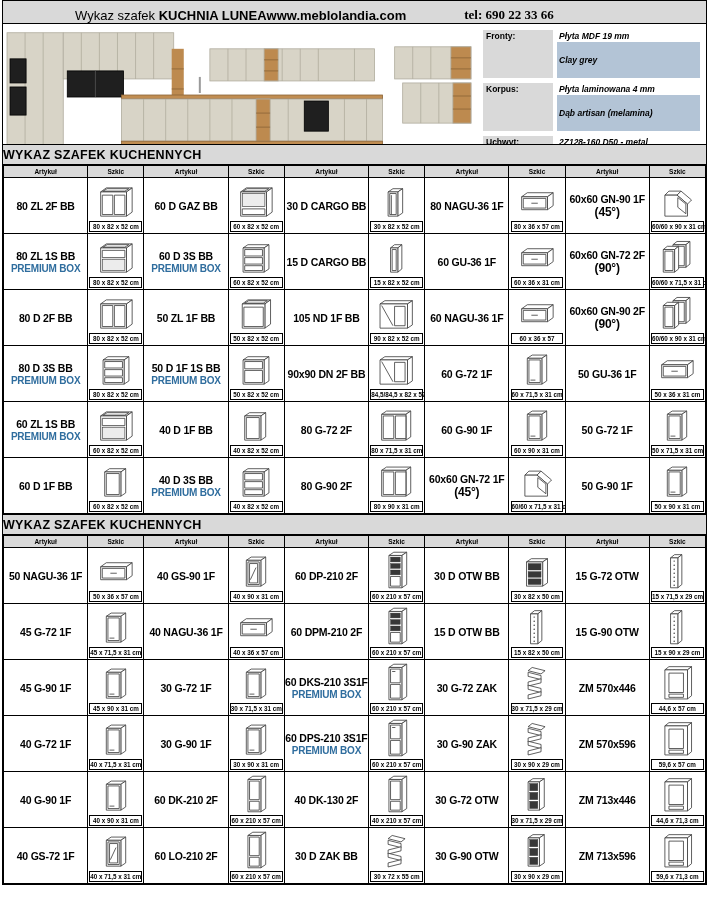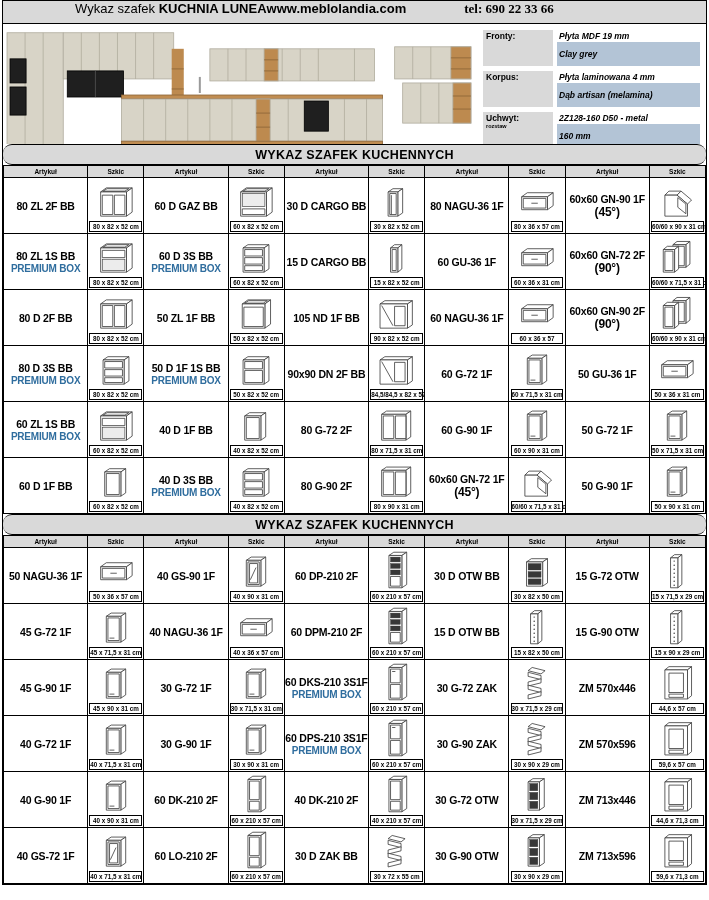--- a/index.html
+++ b/index.html
@@ -1,38 +1,38 @@
 <!DOCTYPE html>
 <html style="--premium: #2f6d9e; --highlight: #b3c4d6; --header-bg: #d9d9d9; --render-cabinet: #d8d4c7; --render-cabinet-line: #b0ac9e; --render-wood: #bd8a4f; --render-dark: #1f1f1f; --render-counter: #c08d52;"><head>
 <meta charset="utf-8">
 <style>
   html,body{margin:0;padding:0;background:#fff;font-family:"Liberation Sans",sans-serif;}
   body{width:709px;}
   .sheet{width:705px;margin:0 auto;border:1.5px solid #000;box-sizing:border-box;background:#fff;}
   
   .topbar{height:22px;border-bottom:1.5px solid #000;background:var(--header-bg,#d9d9d9);
-          display:flex;align-items:flex-start;font-size:13px;color:#000;}
+          display:flex;align-items:flex-end;font-size:13px;color:#000;}
   .topbar .t1{margin-left:72px;}
   .topbar .t1 b{font-weight:bold;}
   .topbar .t2{font-weight:bold;}
   .topbar .t3{margin-left:58px;font-weight:bold;font-family:Liberation Serif, serif;}
   
   .hero{display:flex;height:120px;overflow:hidden;}
   .render{width:476px;height:140px;flex:0 0 auto;}
   .specs{flex:1;padding:6px 6px 0 4px;font-size:8.5px;font-weight:bold;color:#000;}
   .spec-row{display:flex;margin-bottom:5px;}
   .spec-label{width:70px;background:var(--header-bg,#d9d9d9);padding:1px 3px;box-sizing:border-box;}
   .spec-label .sub{font-size:5.5px;display:block;}
   .spec-vals{flex:1;padding-left:4px;font-style:italic;}
   .spec-v1{padding:1px 2px;}
-  .spec-v2{padding:7px 2px;background:var(--highlight,#b3c4d6);}
+  .spec-v2{padding:13px 2px;background:var(--highlight,#b3c4d6);}
   .spec-footer{margin-top:7px;background:var(--highlight,#b3c4d6);font-size:7px;padding:2px 3px;width:160px;}
   
   .section-title{border-top:1.5px solid #000;border-bottom:1.5px solid #000;background:var(--header-bg,#d9d9d9);
-                 text-align:center;font-weight:bold;font-size:12.5px;padding:2.5px 0;letter-spacing:.3px;border-radius:9px;}
+                 text-align:left;font-weight:bold;font-size:12.5px;padding:2.5px 0;letter-spacing:.3px;}
   table.cab{width:100%;border-collapse:collapse;table-layout:fixed;}
   table.cab th{background:var(--header-bg,#d9d9d9);border:1px solid #000;font-size:6.5px;font-weight:bold;padding:1px 0;height:9px;}
   table.cab td{border:1px solid #000;height:55px;padding:0;vertical-align:middle;overflow:hidden;}
   td.art{text-align:center;font-weight:bold;font-size:10.5px;letter-spacing:-0.2px;}
   td.art .code2{font-weight:bold;font-size:12px;}
   td.art .prem{color:var(--premium,#2f6d9e);font-size:10px;font-weight:bold;margin-top:1px;}
   td.skc .wrap{display:flex;flex-direction:column;height:55px;align-items:center;justify-content:flex-end;}
   td.skc svg.sketch{width:50px;height:42px;margin:0 auto;}
   .dims{width:96%;box-sizing:border-box;border:1px solid #000;background:#fff;font-weight:bold;
         font-size:6.3px;text-align:center;padding:1px 0;margin-bottom:1px;white-space:nowrap;}
@@ -1052,21 +1052,21 @@
                 <polygon points="17,8 23,4 39,4 33,8" fill="#fff" stroke="#3a3a3a" stroke-width="1" stroke-linejoin="round"></polygon>
                 <polygon points="33,8 39,4 39,44 33,48" fill="#fff" stroke="#3a3a3a" stroke-width="1" stroke-linejoin="round"></polygon>
                 <rect x="17" y="8" width="16" height="40" fill="#fff" stroke="#3a3a3a" stroke-width="1" stroke-linejoin="round"></rect>
                 <rect x="19" y="10" width="12" height="23" fill="#fff" stroke="#3a3a3a" stroke-width="1" stroke-linejoin="round"></rect>
                 <rect x="19" y="35" width="12" height="11" fill="#fff" stroke="#3a3a3a" stroke-width="1" stroke-linejoin="round"></rect>
               </svg>
               <div class="dims">60 x 210 x 57 cm</div>
             </div>
           </td>
           <td class="art">
-            <div class="code">40 DK-210 2F</div>
+            <div class="code">40 DK-130 2F</div>
           </td>
           <td class="skc">
             <div class="wrap">
               <svg viewBox="0 0 54 52" class="sketch">
                 <polygon points="17,8 23,4 39,4 33,8" fill="#fff" stroke="#3a3a3a" stroke-width="1" stroke-linejoin="round"></polygon>
                 <polygon points="33,8 39,4 39,44 33,48" fill="#fff" stroke="#3a3a3a" stroke-width="1" stroke-linejoin="round"></polygon>
                 <rect x="17" y="8" width="16" height="40" fill="#fff" stroke="#3a3a3a" stroke-width="1" stroke-linejoin="round"></rect>
                 <rect x="19" y="10" width="12" height="23" fill="#fff" stroke="#3a3a3a" stroke-width="1" stroke-linejoin="round"></rect>
                 <rect x="19" y="35" width="12" height="11" fill="#fff" stroke="#3a3a3a" stroke-width="1" stroke-linejoin="round"></rect>
               </svg>

